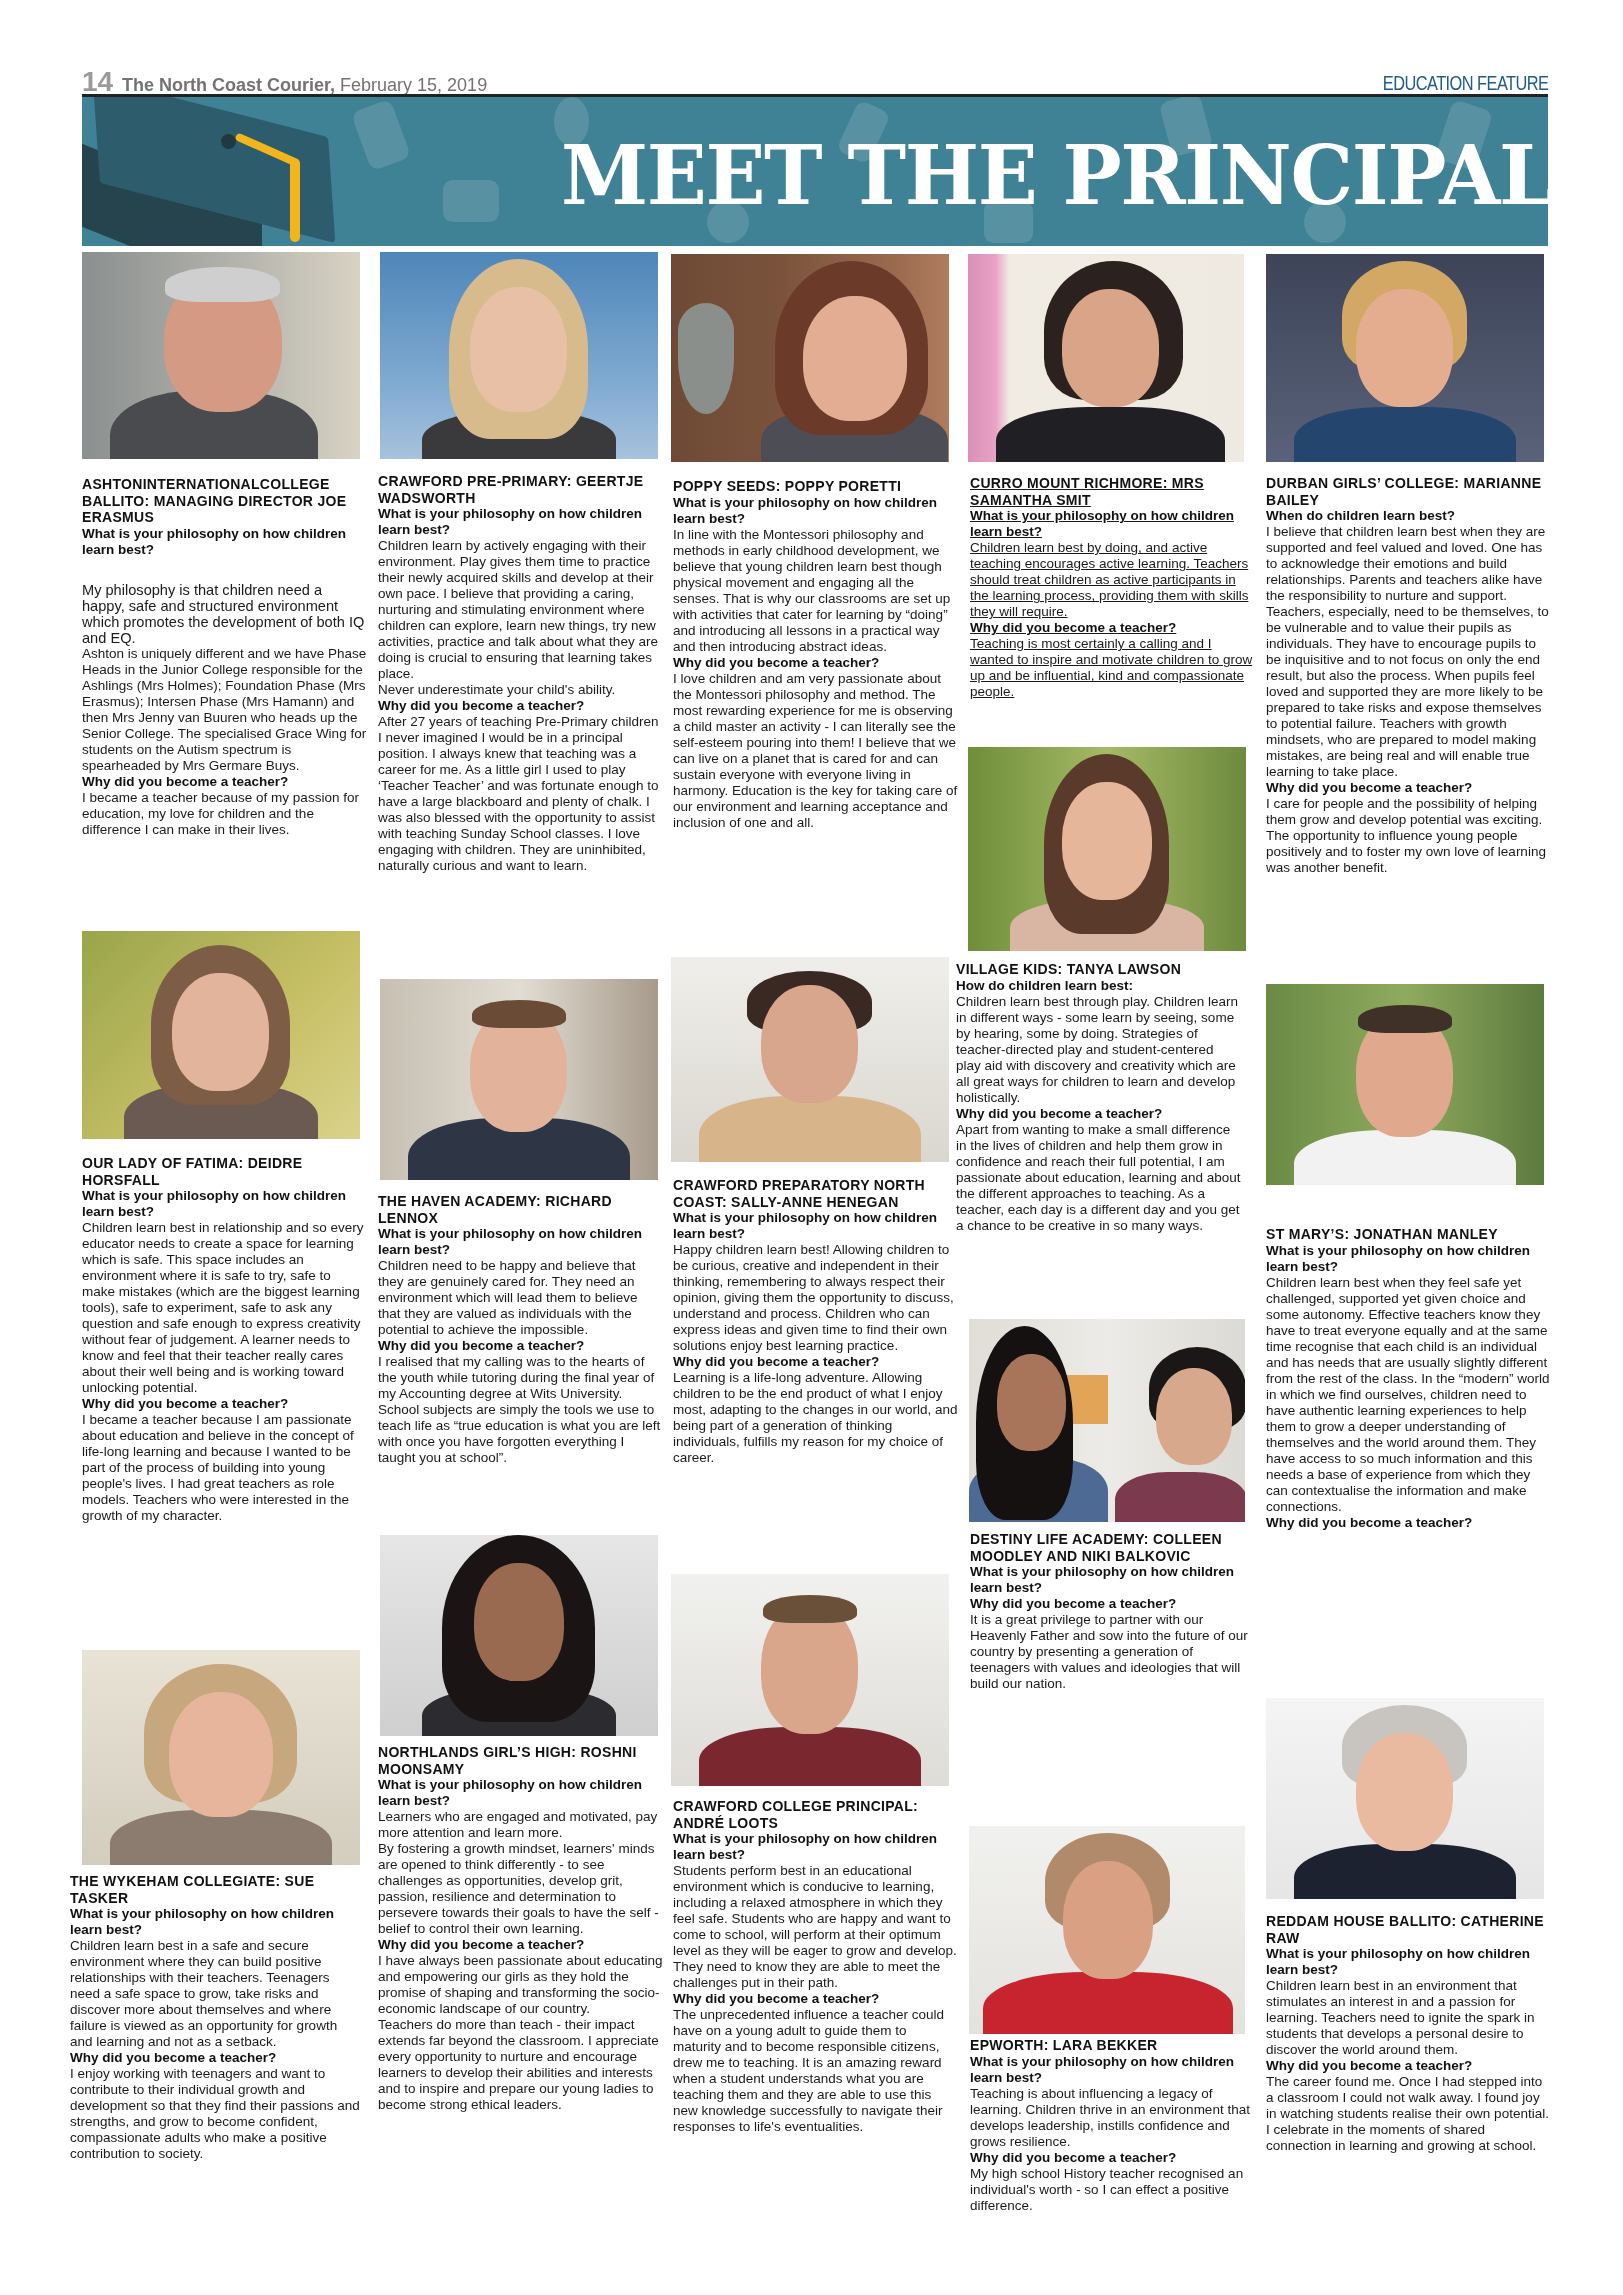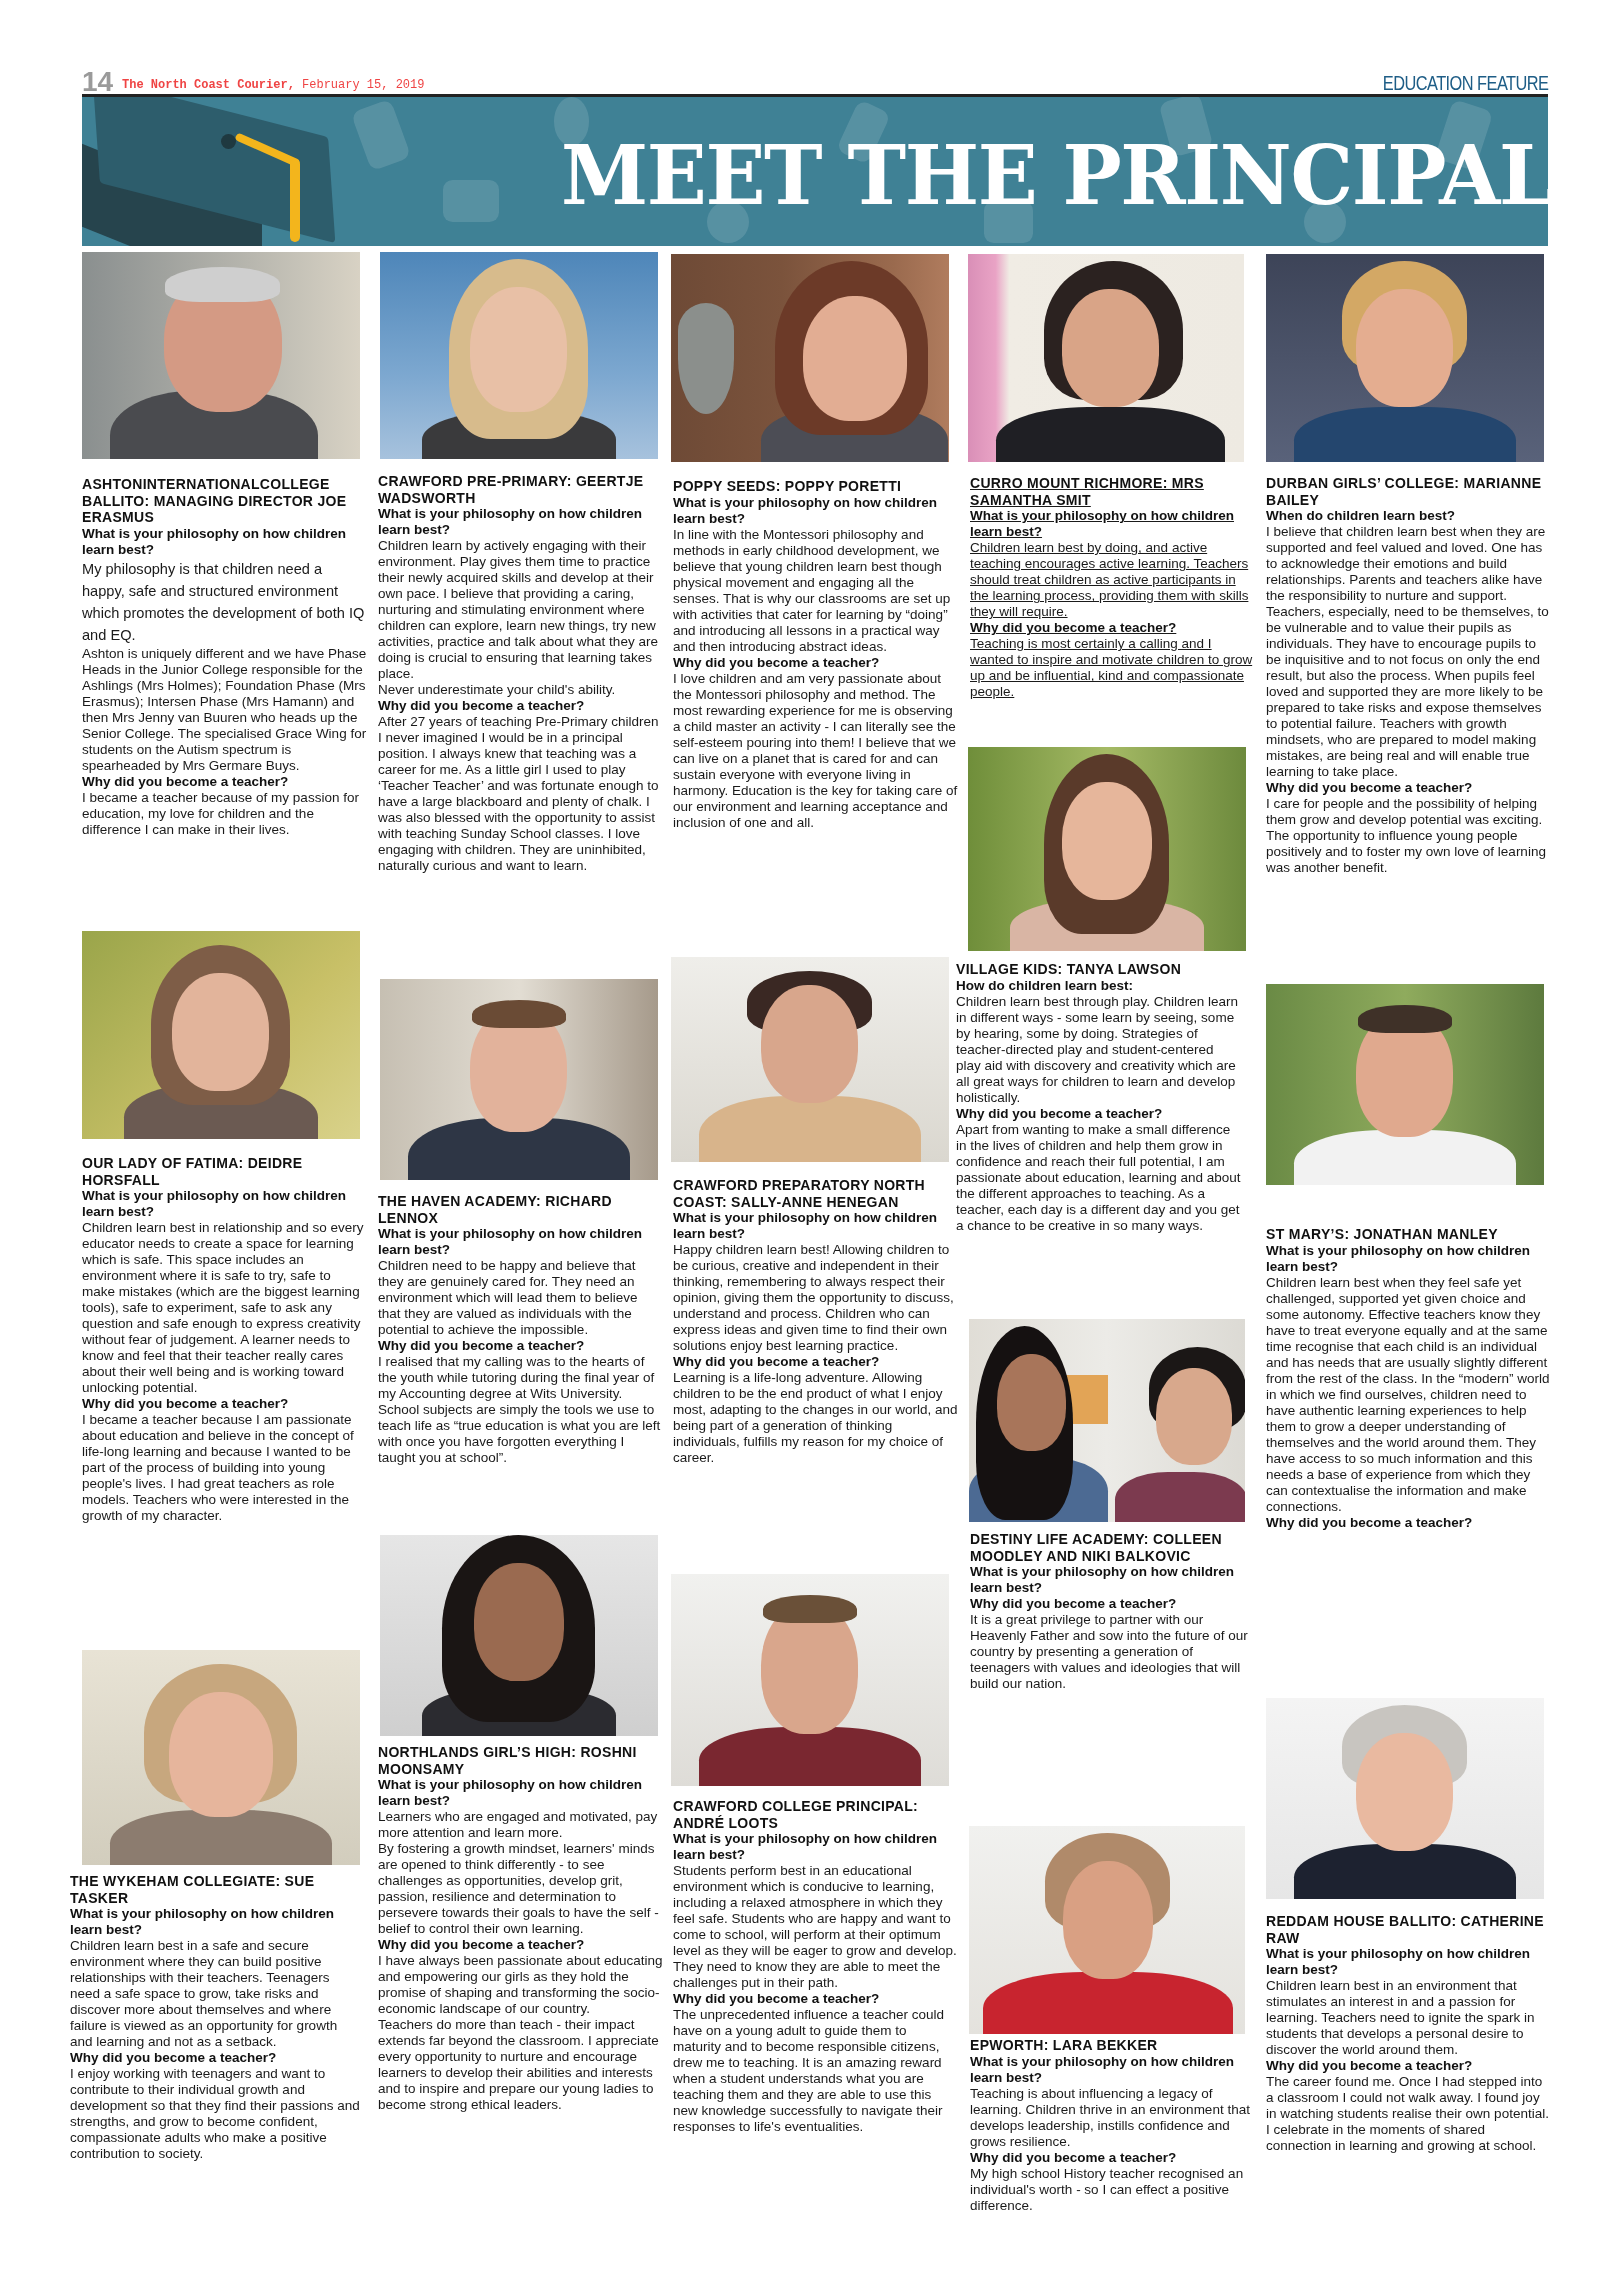--- a/index.html
+++ b/index.html
@@ -1,21 +1,21 @@
 <!DOCTYPE html>
 <html style="font-size:11px"><head>
 <meta charset="utf-8">
 <style>
   * { box-sizing: border-box; margin: 0; padding: 0; }
   html, body { width: 1624px; height: 2295px; background: #ffffff; overflow: hidden; }
   body { position: relative; font-family: "Liberation Sans", sans-serif; color: #111; }
 
   .masthead { position: absolute; left: 82px; top: 67px; width: 1466px; height: 30.5px; }
   .page-num { position: absolute; left: 0; top: 0; font-family: "Liberation Sans", sans-serif; font-size: 28px; color: #9a9a9a; font-weight: bold; line-height: 30.5px; }
-  .pub { position: absolute; left: 40px; top: 8.3px; font-size: 12px; line-height: 21px; color: #ef4444; font-family: Liberation Mono, monospace; }
+  .pub { position: absolute; left: 40px; top: 8.3px; font-size: 18px; line-height: 21px; color: #737373; }
   .pub b { font-weight: bold; }
   .section { position: absolute; right: 0; top: 4.2px; font-size: 21px; line-height: 23.6px; color: #1e5d86; letter-spacing: -0.7px; transform: scaleX(0.78); transform-origin: right center; }
   .rule { position: absolute; left: 82px; top: 94px; width: 1466px; height: 2.8px; background: #222; }
 
   .banner { position: absolute; left: 82px; top: 97px; width: 1466px; height: 149px; background: #3f8195; overflow: hidden; }
   .banner .pattern { position: absolute; border-radius: 9.7px; background: rgba(255,255,255,0.13); }
   .banner-title { position: absolute; left: 479px; top: 33px; font-family: "DejaVu Serif", serif; font-weight: bold; font-size: 82px; line-height: 90px; color: #ffffff; letter-spacing: -1.4px; white-space: nowrap; transform: scaleX(0.96); transform-origin: left center; }
   .cap-top { position: absolute; left: 14px; top: 11px; width: 236px; height: 104px; background: #2d5d6c; transform: skewY(18deg) rotate(-4deg); border-radius: 4.2px; }
   .cap-side { position: absolute; left: 0; top: 83px; width: 180px; height: 83px; background: #26444d; transform: skewY(22deg); }
   .tassel { position: absolute; left: 208px; top: 62px; width: 9.7px; height: 83px; background: #f3b51c; border-radius: 4.9px; }
@@ -168,21 +168,21 @@
 <div class="photo" style="left:1266px;top:1698px;width:278px;height:201px;">
   <div class="bg" style="background:linear-gradient(180deg,#f4f4f4,#e6e6e6);"></div>
   <div class="body" style="left:28px;top:146px;width:222px;height:83px;background:#1d2230;"></div>
   <div class="hair" style="left:76px;top:7px;width:125px;height:83px;background:#c8c5c0;"></div>
   <div class="head" style="left:90px;top:35px;width:97px;height:118px;background:#e9b9a0;"></div>
 </div>
 
 <div class="article" style="left:82px;top:476px;width:285px;">
   <p class="name">ASHTONINTERNATIONALCOLLEGE BALLITO: MANAGING DIRECTOR JOE ERASMUS</p>
   <p class="q">What is your philosophy on how children learn best?</p>
-  <p style="font-size:14.6px;line-height:22px;">My philosophy is that children need a happy, safe and structured environment which promotes the development of both IQ and EQ.</p>
+  <p style="font-size:14.6px;line-height:16px;margin-top:24px;">My philosophy is that children need a happy, safe and structured environment which promotes the development of both IQ and EQ.</p>
   <p>Ashton is uniquely different and we have Phase Heads in the Junior College responsible for the Ashlings (Mrs Holmes); Foundation Phase (Mrs Erasmus); Intersen Phase (Mrs Hamann) and then Mrs Jenny van Buuren who heads up the Senior College. The specialised Grace Wing for students on the Autism spectrum is spearheaded by Mrs Germare Buys.</p>
   <p class="q">Why did you become a teacher?</p>
   <p>I became a teacher because of my passion for education, my love for children and the difference I can make in their lives.</p>
 </div>
 <div class="article" style="left:82px;top:1155px;width:285px;">
   <p class="name">OUR LADY OF FATIMA: DEIDRE HORSFALL</p>
   <p class="q">What is your philosophy on how children learn best?</p>
   <p>Children learn best in relationship and so every educator needs to create a space for learning which is safe. This space includes an environment where it is safe to try, safe to make mistakes (which are the biggest learning tools), safe to experiment, safe to ask any question and safe enough to express creativity without fear of judgement. A learner needs to know and feel that their teacher really cares about their well being and is working toward unlocking potential.</p>
   <p class="q">Why did you become a teacher?</p>
   <p>I became a teacher because I am passionate about education and believe in the concept of life-long learning and because I wanted to be part of the process of building into young people's lives. I had great teachers as role models. Teachers who were interested in the growth of my character.</p>

